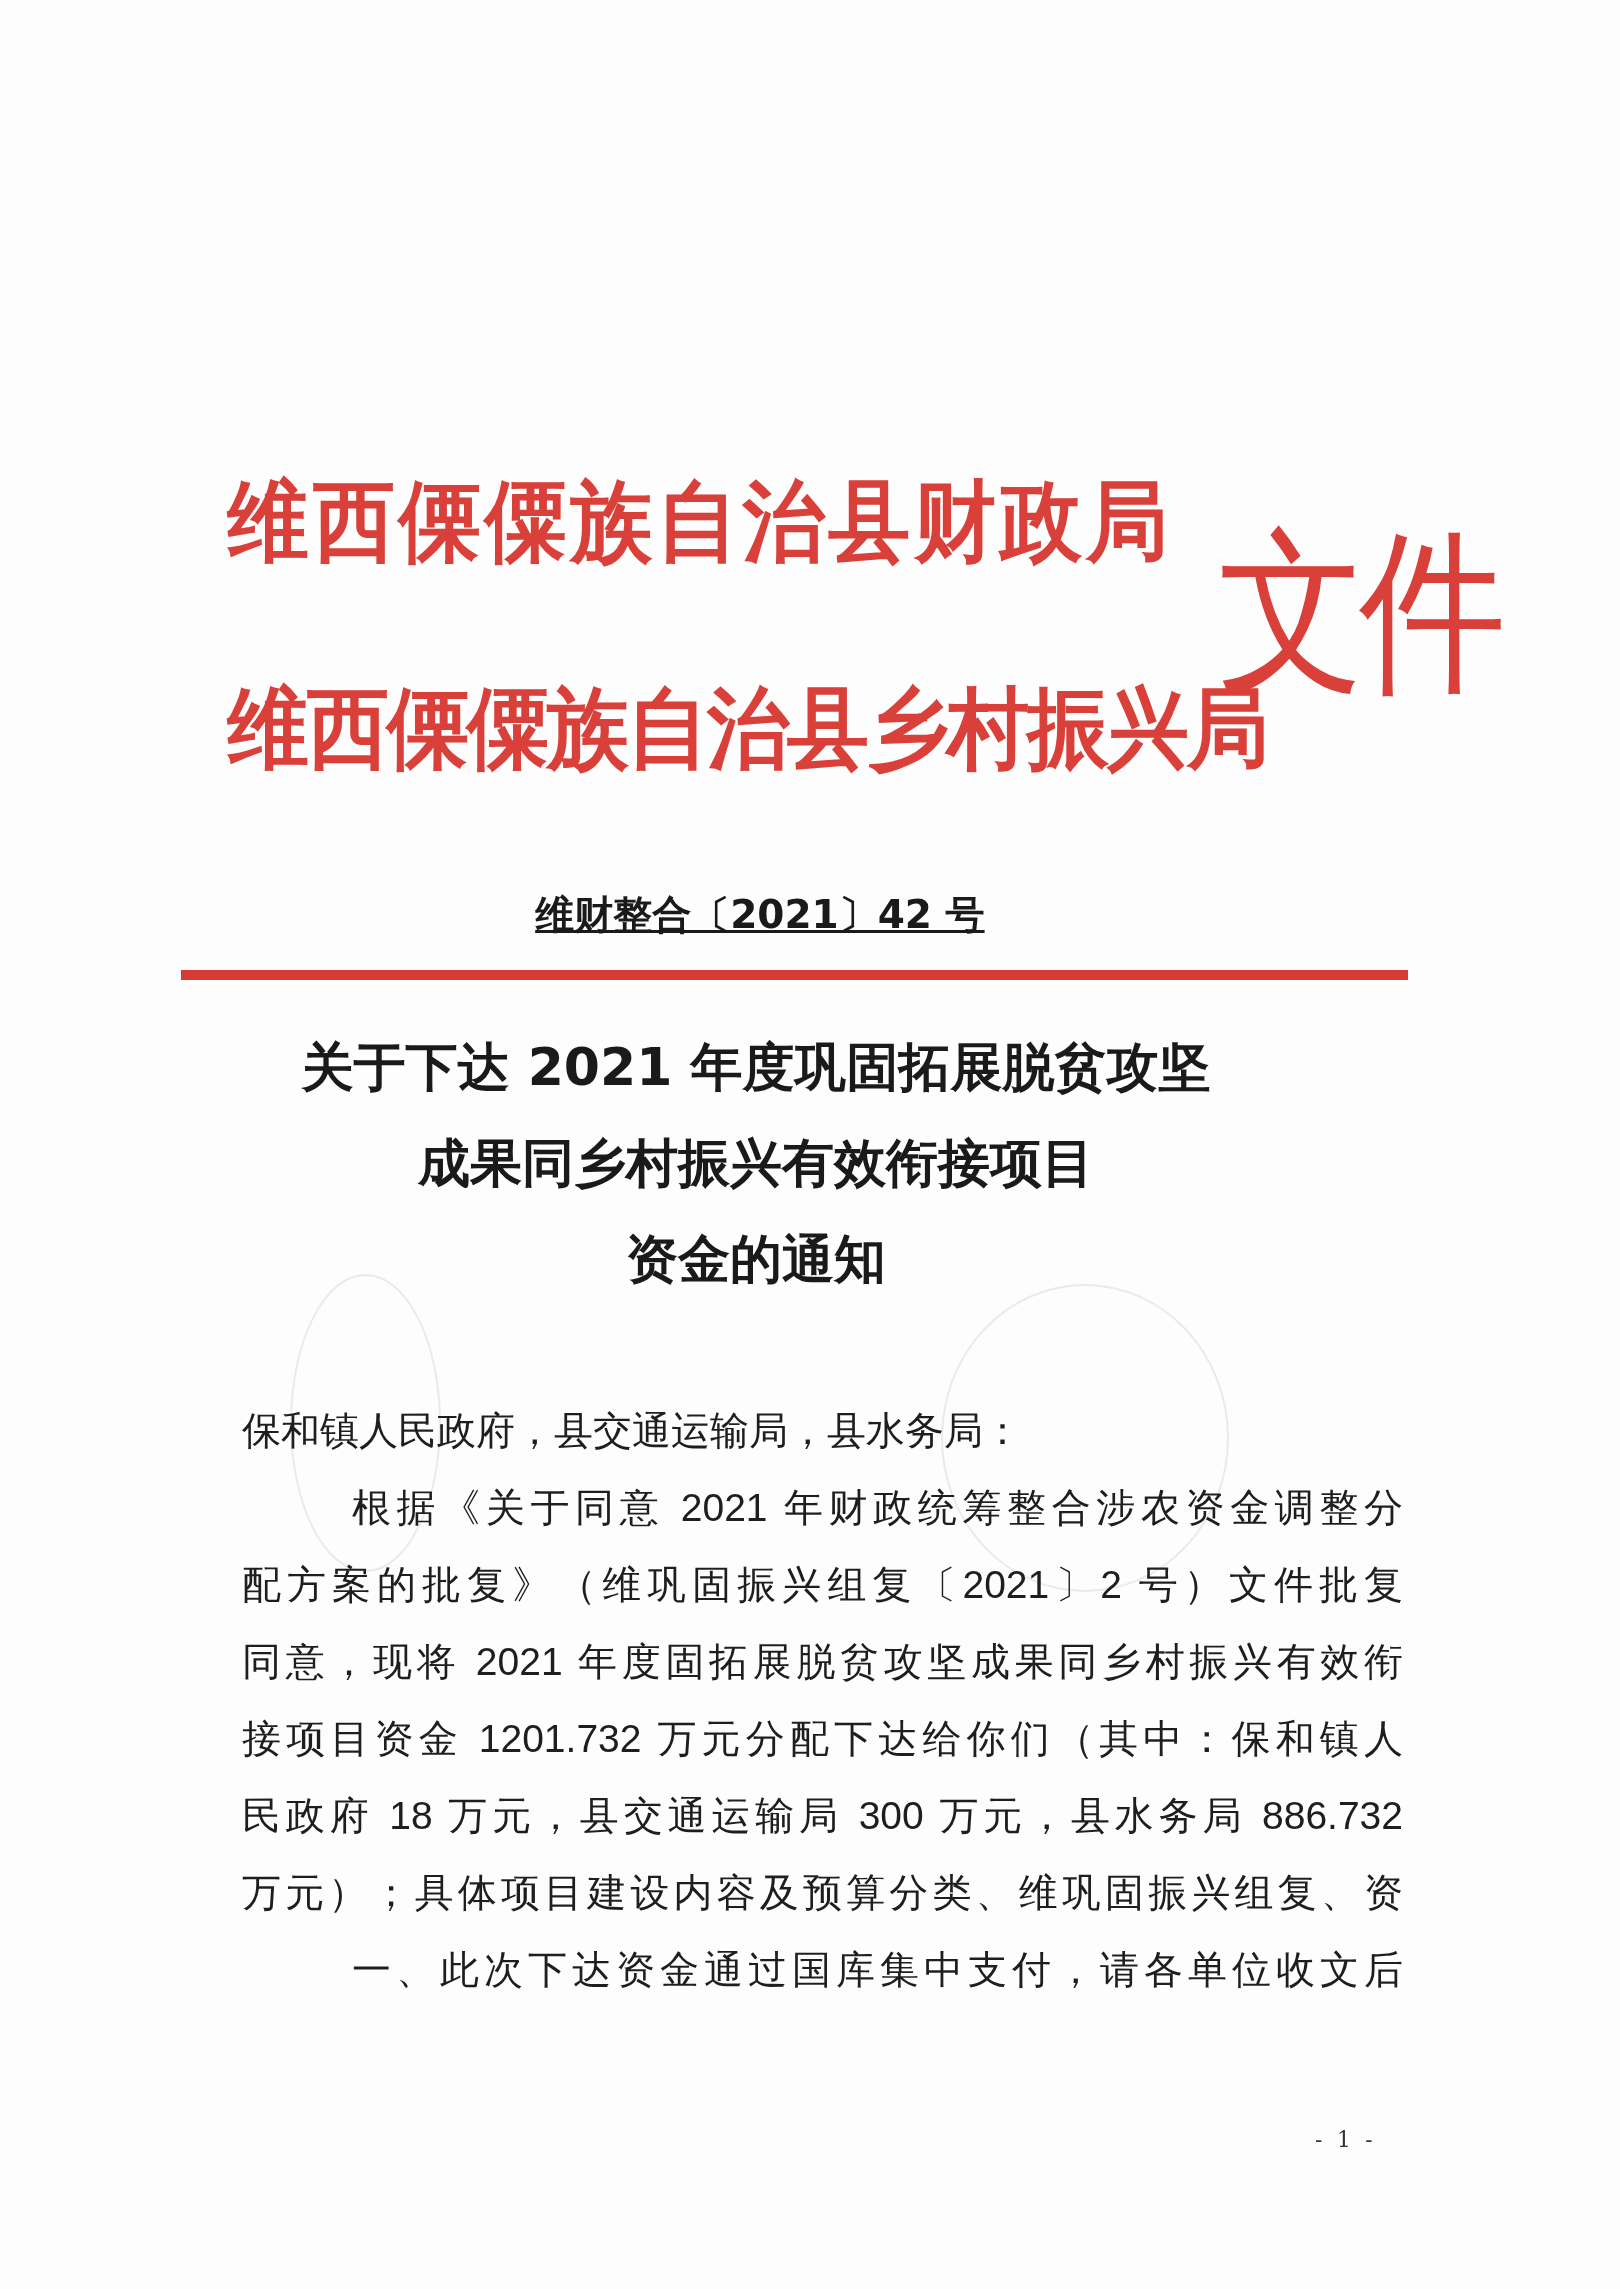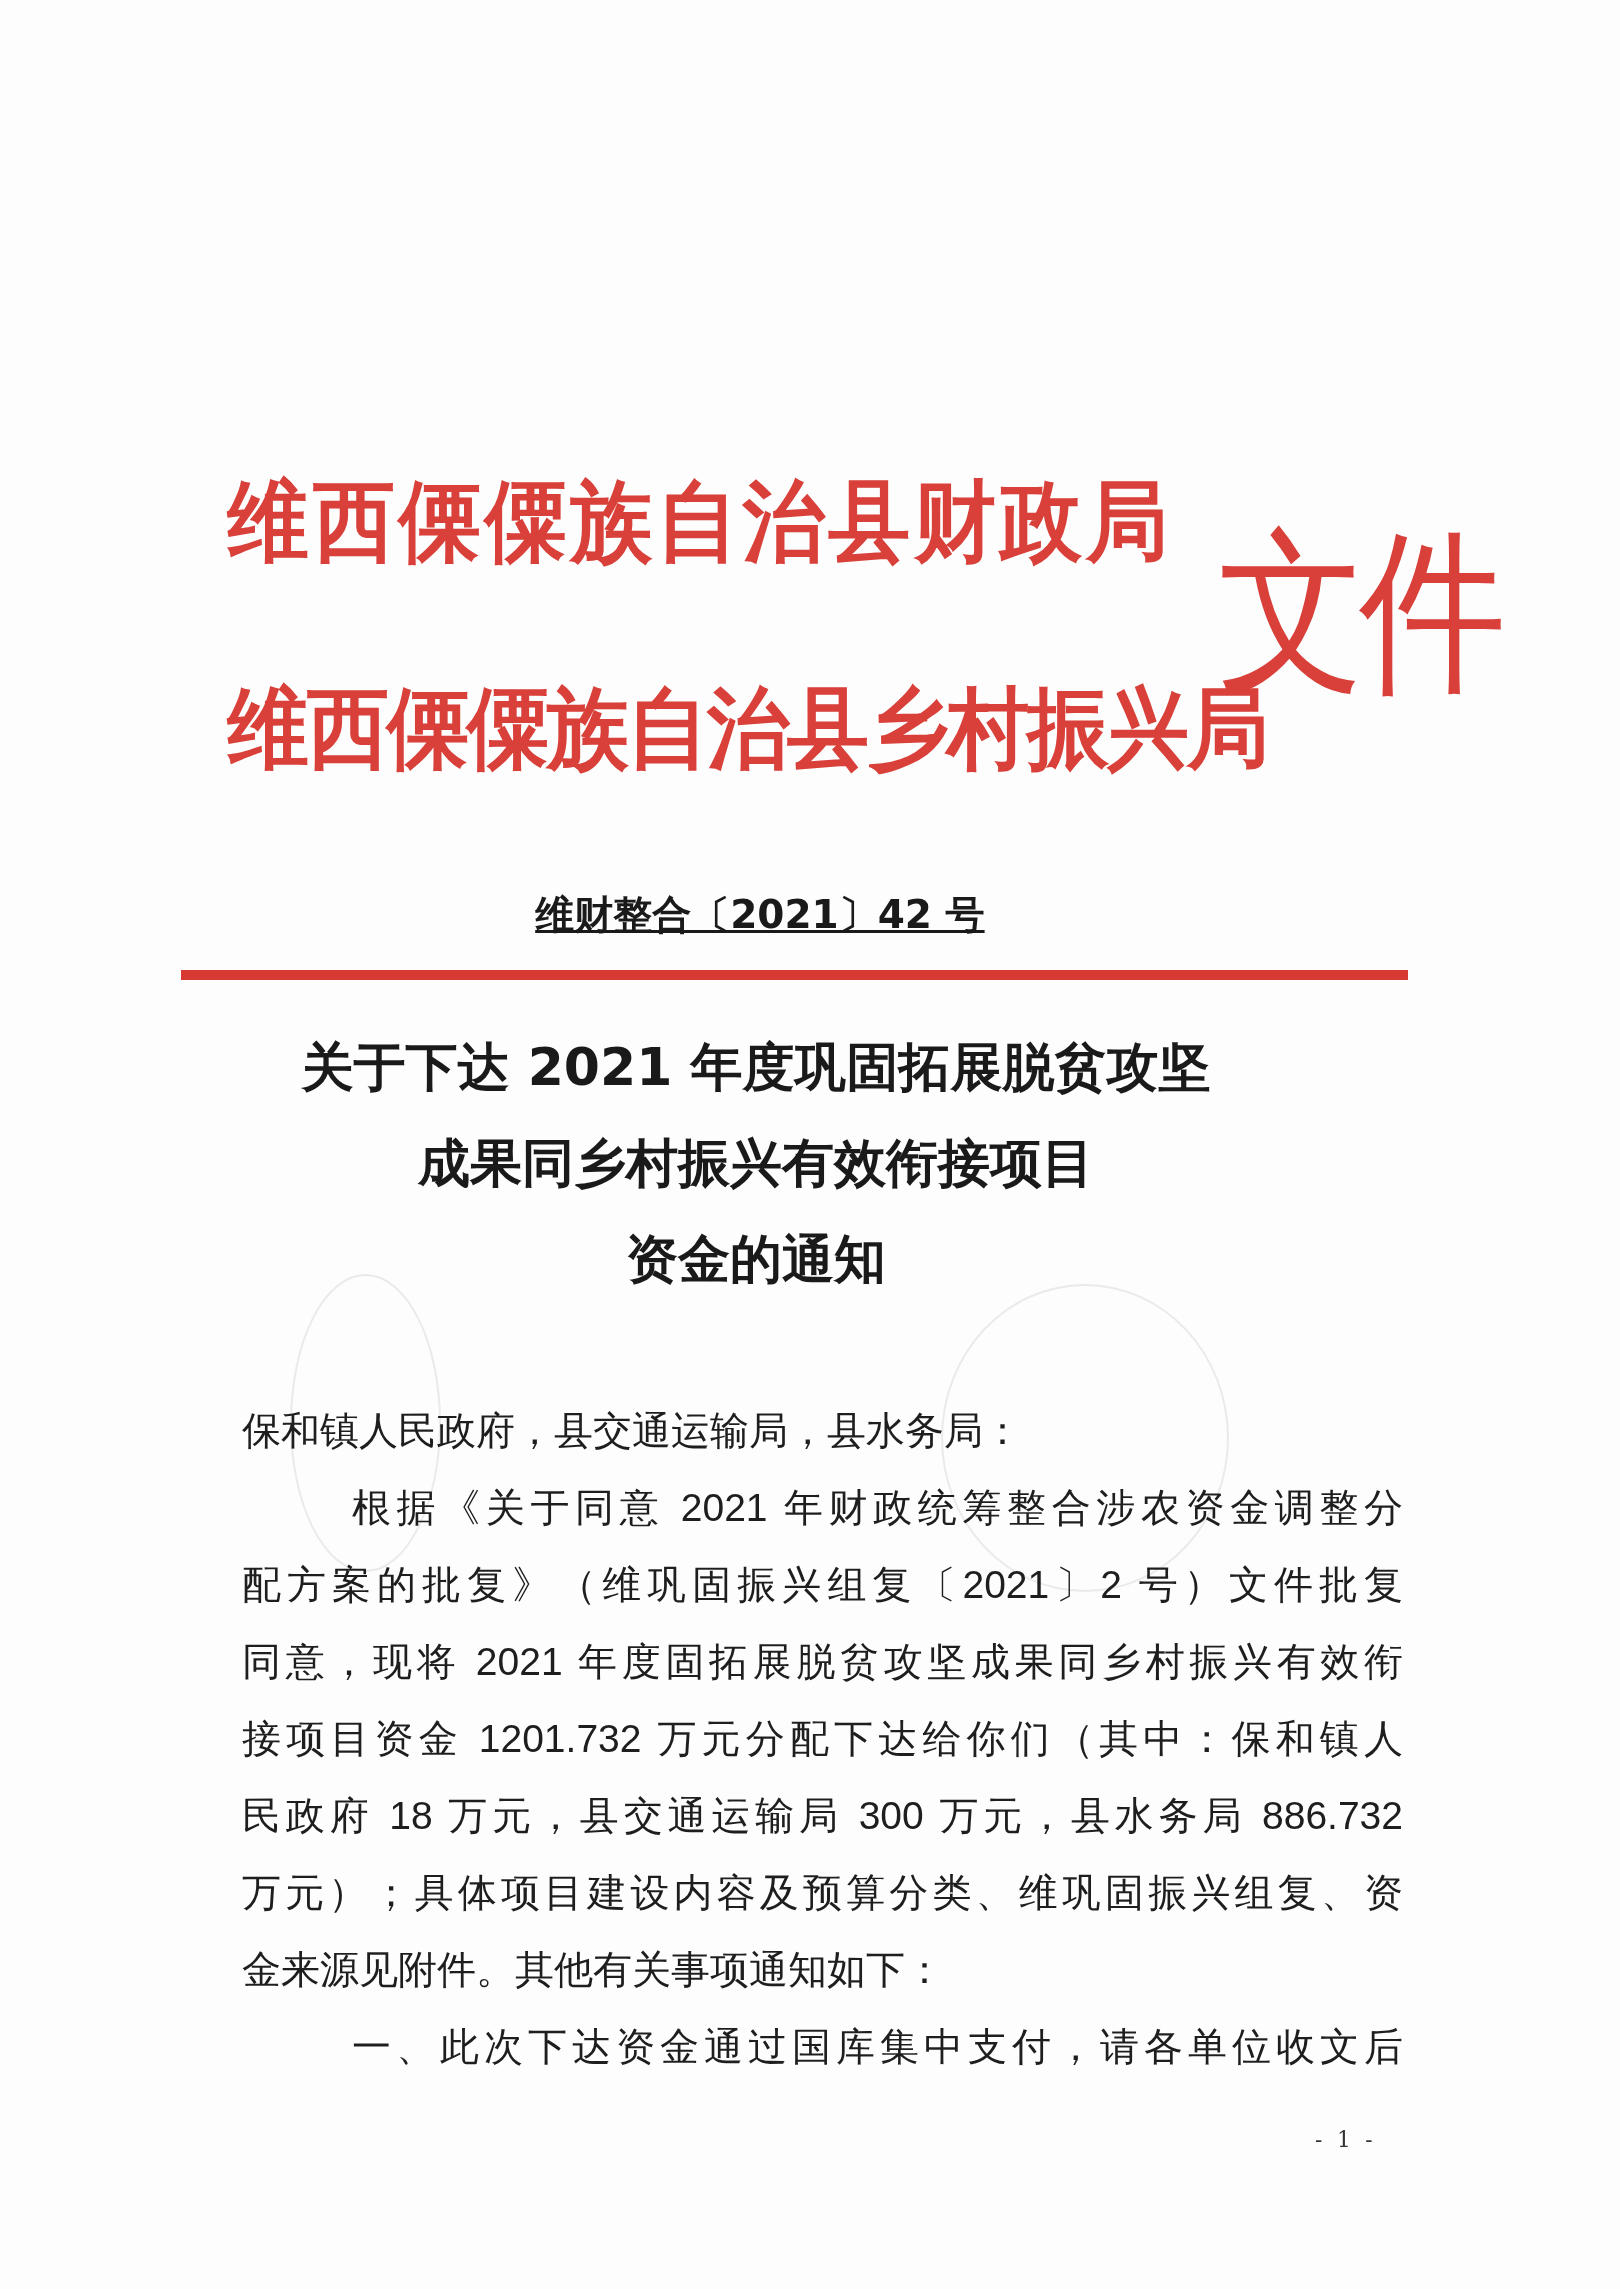--- a/index.html
+++ b/index.html
@@ -149,20 +149,19 @@
   <div class="seal s2"></div>
 
   <div class="body-text">
     <span class="row last">保和镇人民政府，县交通运输局，县水务局：</span>
     <span class="row indent">根据《关于同意 2021 年财政统筹整合涉农资金调整分</span>
     <span class="row">配方案的批复》（维巩固振兴组复〔2021〕2 号）文件批复</span>
     <span class="row">同意，现将 2021 年度固拓展脱贫攻坚成果同乡村振兴有效衔</span>
     <span class="row">接项目资金 1201.732 万元分配下达给你们（其中：保和镇人</span>
     <span class="row">民政府 18 万元，县交通运输局 300 万元，县水务局 886.732</span>
     <span class="row">万元）；具体项目建设内容及预算分类、维巩固振兴组复、资</span>
-    <span class="row last">金来源见附件。其他有关事项通知如下：</span>
     <span class="row indent">一、此次下达资金通过国库集中支付，请各单位收文后</span>
   </div>
 
   <div class="page-num">- 1 -</div>
 
 </div>
 
 
 </body></html>

